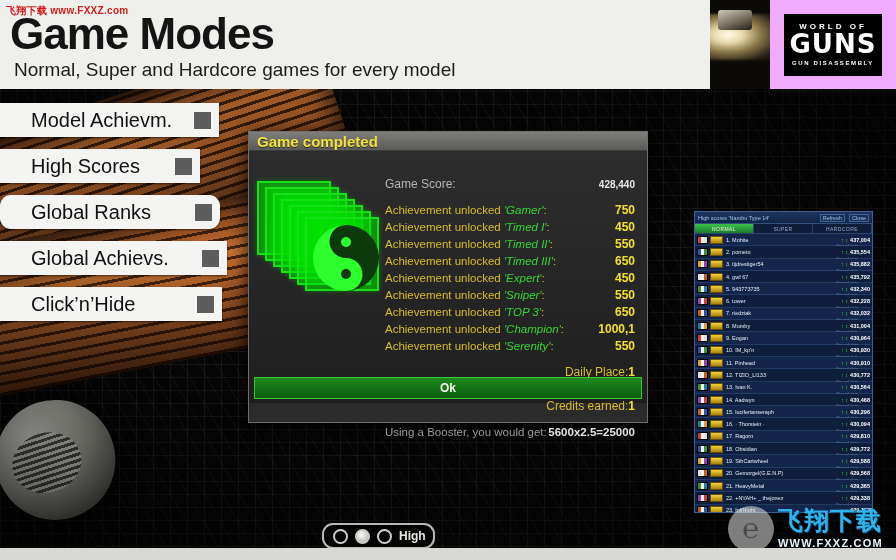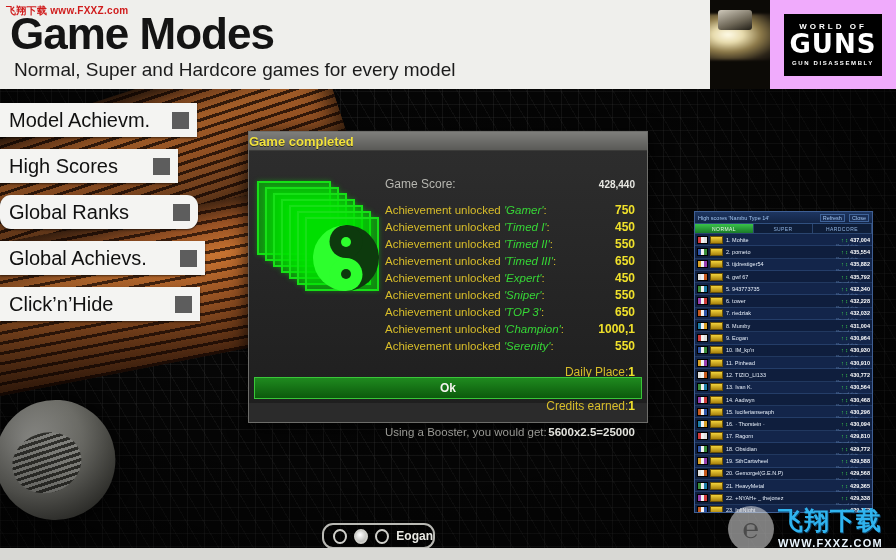--- a/index.html
+++ b/index.html
@@ -58,35 +58,35 @@
      background:radial-gradient(circle at 35% 30%, #dcdcd6, #9b9b93 45%, #4c4c46 80%, #15150f);
      box-shadow:0 0 18px rgba(0,0,0,.8);}
   .gun .knob:after{content:"";position:absolute;left:16px;top:30px;width:70px;height:60px;border-radius:50%;
      background:repeating-linear-gradient(0deg,#c9c9c2 0 3px,#3c3c36 3px 6px);opacity:.9;}
   .gun .wire{position:absolute;left:320px;top:150px;width:50px;height:130px;border-left:3px solid #b9b4a4;
      border-radius:0 0 0 60px;transform:rotate(6deg);opacity:.75;}
 
   
   .menu{position:absolute;left:0;top:103px;width:206px;}
   .mitem{position:relative;height:34px;background:#f4f4f2;margin-bottom:12px;display:flex;align-items:center;
-         box-shadow:0 1px 2px rgba(0,0,0,.6);}
+         box-shadow:0 1px 2px rgba(0,0,0,.6);padding-left:22px;}
   .mitem .mlabel{font-size:20px;color:#111;padding-left:9px;white-space:nowrap;}
   .mitem .msq{position:absolute;right:8px;top:9px;width:17px;height:17px;background:#5d5d5d;}
   .mitem.w1{width:197px;}
   .mitem.w2{width:178px;}
   .mitem.w3{width:198px;border-radius:11px;}
   .mitem.w4{width:205px;}
   .mitem.w5{width:200px;}
 
   
   .dlg{position:absolute;left:248px;top:131px;width:398px;height:290px;background:#2b2b2b;
        border:1px solid #6d6d6a;box-shadow:0 4px 18px rgba(0,0,0,.85);}
   .dlg-title{height:18px;background:linear-gradient(180deg,#7e7e7b,#5a5a57);
        border-bottom:1px solid #3c3c3a;display:flex;align-items:center;}
-  .dlg-title span{font-size:13px;font-weight:bold;color:#f2e23c;
+  .dlg-title span{font-size:15px;font-weight:bold;color:#f2e23c;padding-left:8px;
        text-shadow:0 1px 0 #2c2c2a;}
   .dlg-body{position:relative;height:252px;background:#262626;
        background-image:linear-gradient(180deg,#2d2d2d,#1f1f1f);}
   .ach-stack{position:absolute;left:8px;top:30px;width:128px;height:118px;}
   .ach-card{position:absolute;width:70px;height:70px;background:rgba(0,224,0,.55);
        border:2px solid #17e017;box-shadow:0 0 5px rgba(0,255,0,.35);}
   .yy{position:absolute;left:56px;top:44px;width:66px;height:66px;border-radius:50%;
       background:conic-gradient(from 0deg,#0d3a0d 0 50%,#2dff2d 50% 100%);overflow:hidden;}
   .yy:before,.yy:after{content:"";position:absolute;left:50%;width:33px;height:33px;border-radius:50%;transform:translateX(-50%);}
   .yy:before{top:0;background:#0d3a0d;}
@@ -505,21 +505,21 @@
           <span class="ar">↑ ↕</span>
           <span class="sc">429,172</span>
         </div>
       </div>
   </div>
 
   <div class="pager">
     <span class="dot"></span>
     <span class="dot on"></span>
     <span class="dot"></span>
-    <span class="more">Eogan</span>
+    <span class="more">High</span>
   </div>
 
   <div class="wm">
     <span class="circ">
         <i>℮</i>
       </span>
     <span class="txt">
       <span class="cn">飞翔下载</span>
       <span class="url">WWW.FXXZ.COM</span>
     </span>

